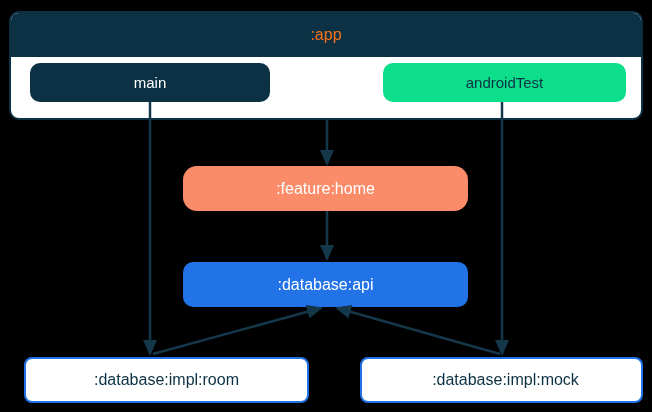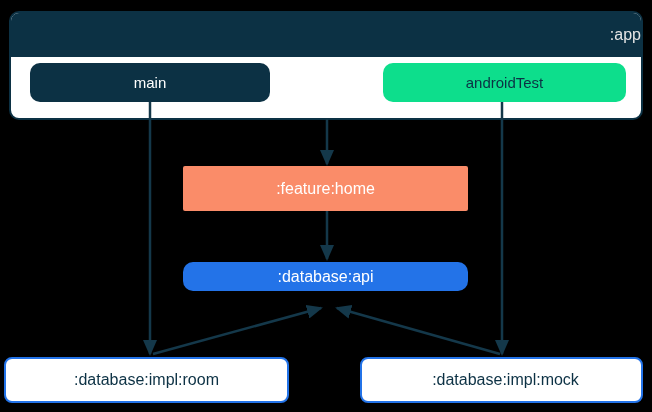--- a/index.html
+++ b/index.html
@@ -31,24 +31,24 @@
     border: 2px solid #0C3144;
     border-radius: 10px;
     overflow: hidden;
     flex-direction: column;
     justify-content: flex-start;
   }
   .app-header {
     width: 100%;
     height: 44px;
     background: #0C3144;
-    color: #e5e5e5;
+    color: #f97316;
     display: flex;
     align-items: center;
-    justify-content: flex-end;
+    justify-content: center;
     font-size: 16px;
   }
   .sourceset-main {
     left: 30px; top: 63px;
     width: 240px; height: 39px;
     background: #0C3144;
     color: #ffffff;
     border-radius: 10px;
     font-size: 15px;
     align-items: center;
@@ -59,40 +59,40 @@
     background: #0DDE8C;
     color: #0C3144;
     border-radius: 10px;
     font-size: 15px;
   }
   .feature-home {
     left: 183px; top: 166px;
     width: 285px; height: 45px;
     background: #FA8C69;
     color: #ffffff;
-    border-radius: 2px;
+    border-radius: 14px;
     font-size: 16px;
   }
   .database-api {
     left: 183px; top: 262px;
-    width: 285px; height: 29px;
+    width: 285px; height: 45px;
     background: #2373E8;
     color: #ffffff;
     border-radius: 10px;
     font-size: 16px;
   }
   .impl-box {
     background: #ffffff;
     color: #0C3144;
     border: 2.5px solid #2373E8;
     border-radius: 8px;
     font-size: 16px;
   }
   .impl-room {
-    left: 4px; top: 357px;
+    left: 24px; top: 357px;
     width: 285px; height: 46px;
   }
   .impl-mock {
     left: 360px; top: 357px;
     width: 283px; height: 46px; padding-left: 8px;
   }
   .edges-layer {
     position: absolute;
     left: 0; top: 0;
     width: 652px; height: 412px;

